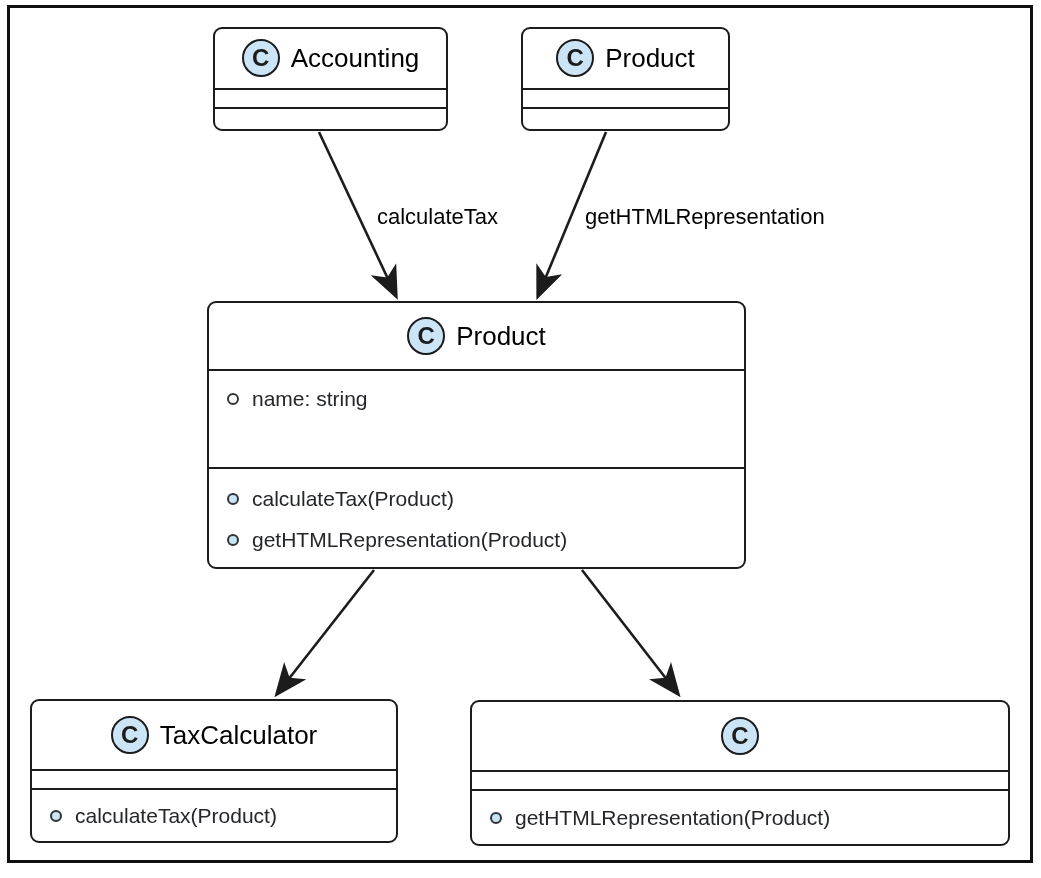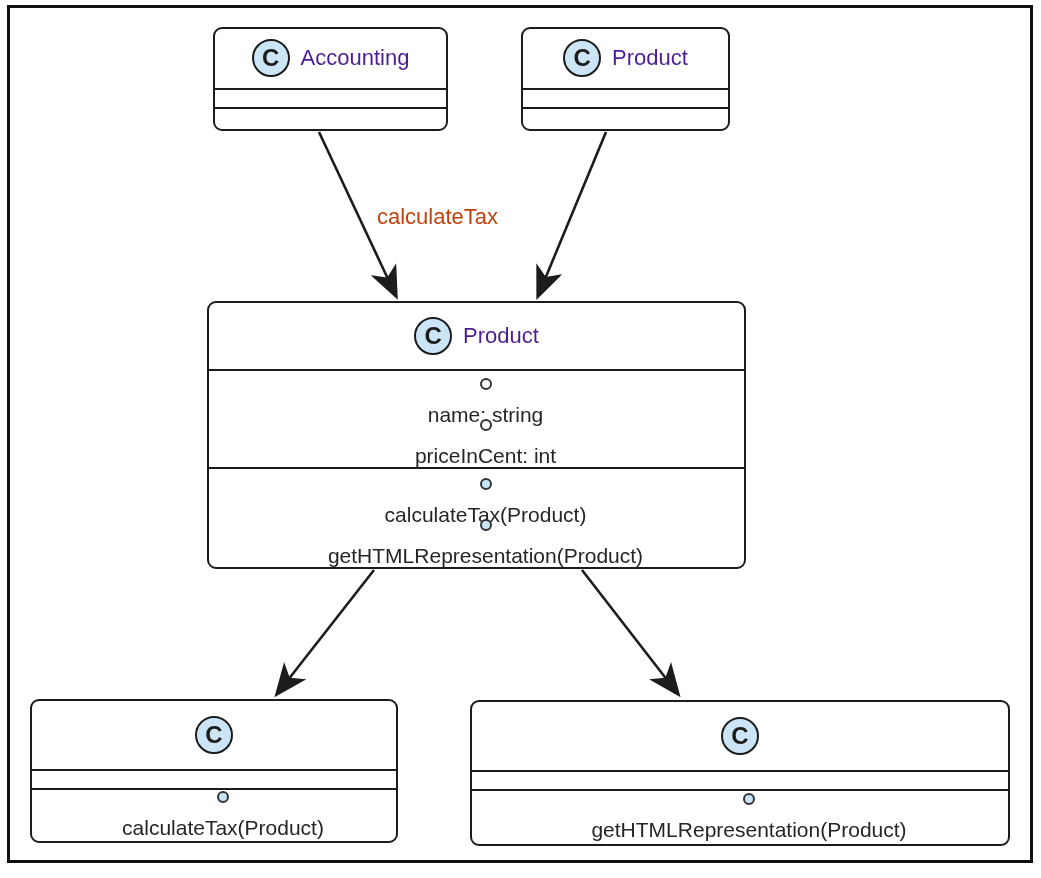--- a/index.html
+++ b/index.html
@@ -24,35 +24,35 @@
     background:#ffffff;
     border:2.5px solid #1c1c1c;
     border-radius:9px;
     display:flex; flex-direction:column;
     box-sizing:border-box;
   }
   .uml-title {
     display:flex; align-items:center; justify-content:center;
     gap:11px;
   }
-  .uml-name { font-size:22px; color:#4c1d95; white-space:nowrap; }
+  .uml-name { font-size:26px; color:#000000; white-space:nowrap; }
   .c-icon {
     width:38px; height:38px;
     border:2.5px solid #1c1c1c; border-radius:50%;
     background:#cbe5f6;
     display:flex; align-items:center; justify-content:center;
     font-size:24px; font-weight:bold; color:#1c1c1c;
     box-sizing:border-box;
     flex:0 0 auto;
   }
   .compartment { border-top:2.5px solid #1c1c1c; box-sizing:border-box; }
   .member {
     display:flex; align-items:center; gap:13px;
     padding-left:18px;
-    font-size:21px; color:#24262a; white-space:nowrap;flex-direction:column;
+    font-size:21px; color:#24262a; white-space:nowrap;
   }
   .bullet {
     width:12px; height:12px;
     border:2.5px solid #303338; border-radius:50%;
     box-sizing:border-box;
     flex:0 0 auto;
   }
   .attr-bullet   { background:#ffffff; }
   .method-bullet { background:#c9e4f5; }
 
@@ -71,21 +71,21 @@
   .box-product .attrs   { height:98px; padding-top:7px; }
   .box-product .methods { flex:1 1 auto; padding-top:9px; }
   .box-product .member  { height:41px; }
 
   .box-taxcalc .uml-title, .box-renderer .uml-title { height:68px; flex:0 0 auto; }
   .box-taxcalc .attrs, .box-renderer .attrs { height:19px; }
   .box-taxcalc .methods, .box-renderer .methods { flex:1 1 auto; display:flex; flex-direction:column; justify-content:center; }
 
   .edge-label {
     position:absolute;
-    font-size:22px; color:#c2410c; white-space:nowrap;
+    font-size:22px; color:#000000; white-space:nowrap;
   }
   #label-calculatetax { left:377px; top:204px; }
   #label-gethtml      { left:585px; top:204px; }
 </style>
 </head>
 <body>
 
 <div id="canvas">
   <div id="frame"></div>
 
@@ -95,20 +95,21 @@
         <path d="M0,0 L12,5 L0,10 L3.2,5 Z" fill="#1c1c1c"></path>
       </marker>
     </defs>
     <line x1="319" y1="132" x2="396" y2="296" stroke="#1c1c1c" stroke-width="2.6" marker-end="url(#arrow)"></line>
     <line x1="606" y1="132" x2="538" y2="296" stroke="#1c1c1c" stroke-width="2.6" marker-end="url(#arrow)"></line>
     <line x1="374" y1="570" x2="277" y2="694" stroke="#1c1c1c" stroke-width="2.6" marker-end="url(#arrow)"></line>
     <line x1="582" y1="570" x2="678" y2="694" stroke="#1c1c1c" stroke-width="2.6" marker-end="url(#arrow)"></line>
   </svg>
 
   <div class="edge-label" id="label-calculatetax">calculateTax</div>
+  <div class="edge-label" id="label-gethtml">getHTMLRepresentation</div>
 
   <div class="uml-box box-accounting">
     <div class="uml-title">
       <span class="c-icon">C</span>
       <span class="uml-name">Accounting</span>
     </div>
     <div class="compartment attrs"></div>
     <div class="compartment methods"></div>
   </div>
 
@@ -124,40 +125,37 @@
   <div class="uml-box box-product">
     <div class="uml-title">
       <span class="c-icon">C</span>
       <span class="uml-name">Product</span>
     </div>
     <div class="compartment attrs">
       <div class="member">
         <span class="bullet attr-bullet"></span>
         <span>name: string</span>
       </div>
-      <div class="member">
-        <span class="bullet attr-bullet"></span>
-        <span>priceInCent: int</span>
-      </div>
     </div>
     <div class="compartment methods">
       <div class="member">
         <span class="bullet method-bullet"></span>
         <span>calculateTax(Product)</span>
       </div>
       <div class="member">
         <span class="bullet method-bullet"></span>
         <span>getHTMLRepresentation(Product)</span>
       </div>
     </div>
   </div>
 
   <div class="uml-box box-taxcalc">
     <div class="uml-title">
       <span class="c-icon">C</span>
+      <span class="uml-name">TaxCalculator</span>
     </div>
     <div class="compartment attrs"></div>
     <div class="compartment methods">
       <div class="member">
         <span class="bullet method-bullet"></span>
         <span>calculateTax(Product)</span>
       </div>
     </div>
   </div>
 

